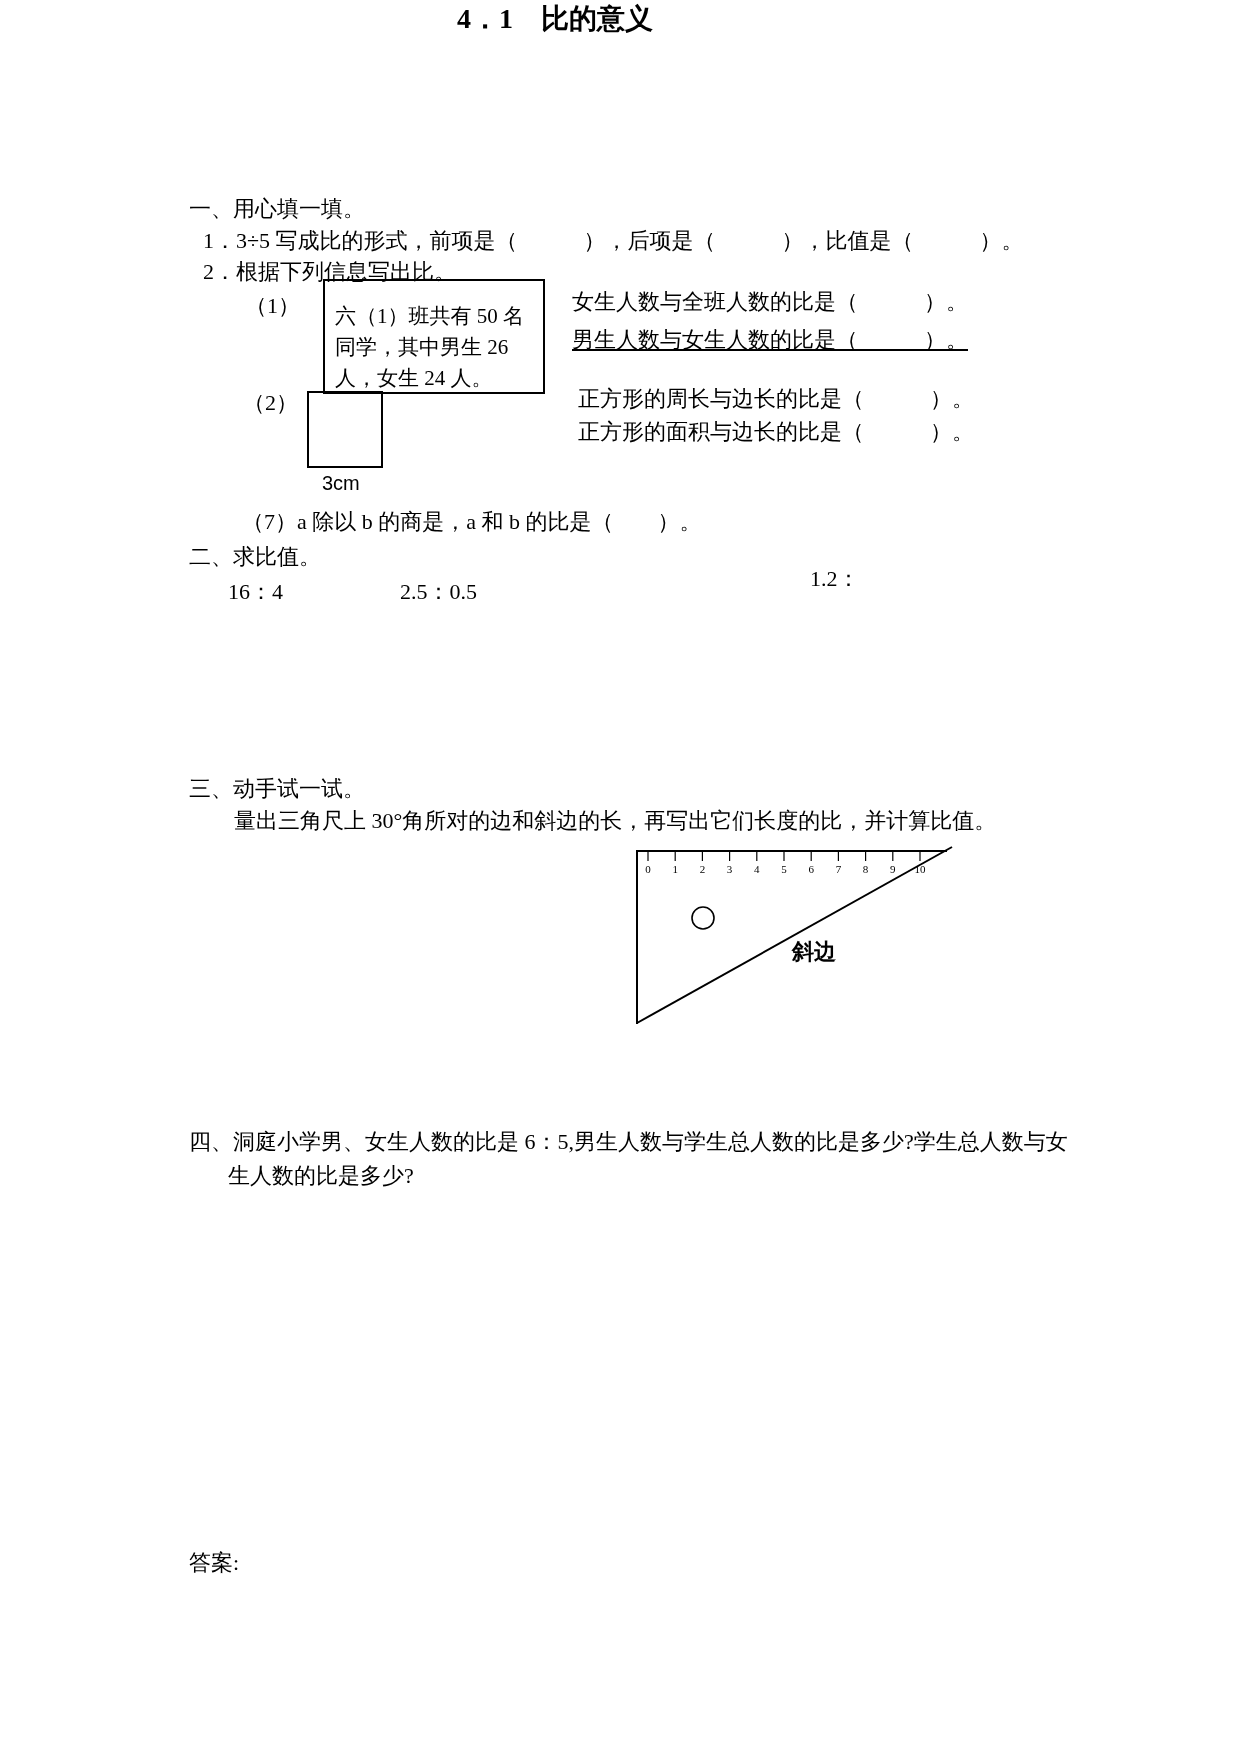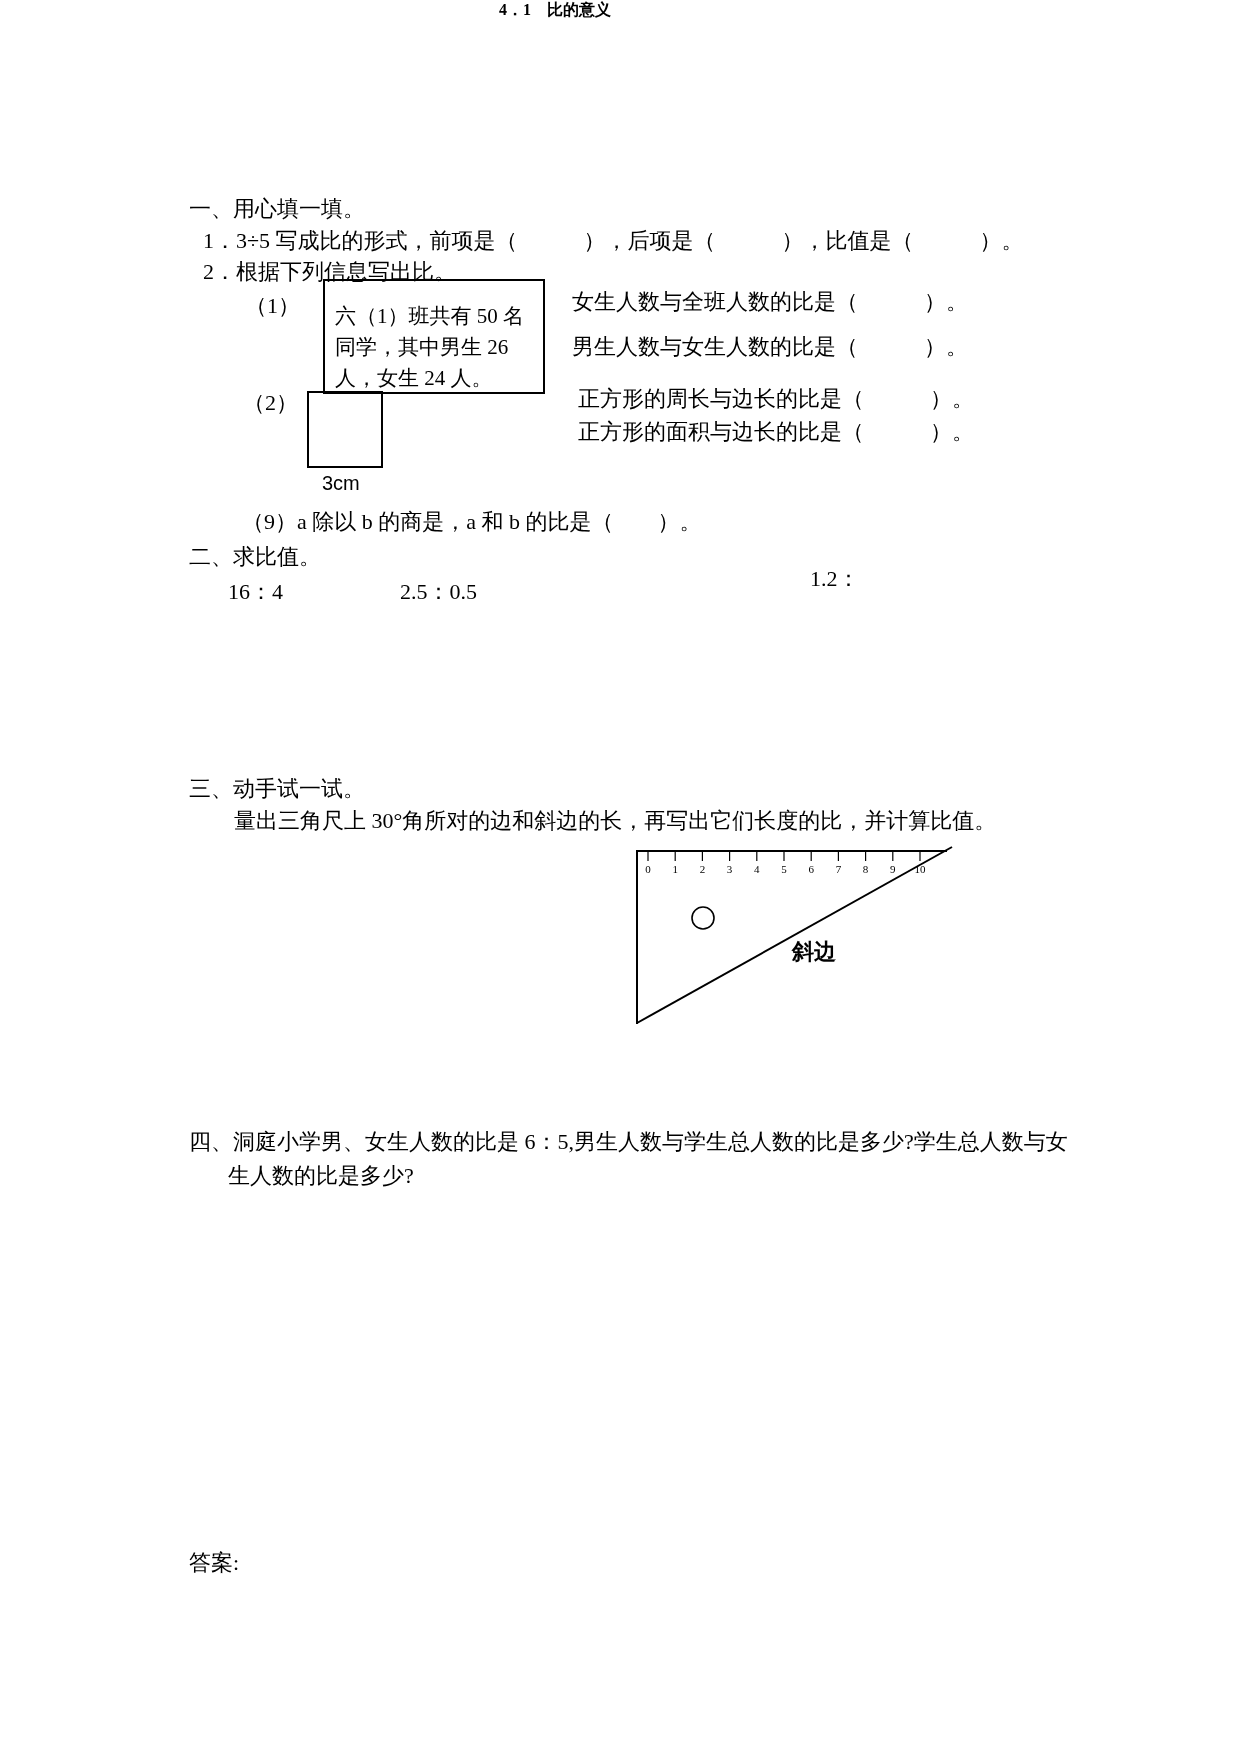--- a/index.html
+++ b/index.html
@@ -8,21 +8,21 @@
     background: #ffffff;
     position: relative;
     font-family: "Liberation Serif", serif;
     color: #000;
     overflow: hidden;
   }
   .abs { position: absolute; white-space: nowrap; }
   .title {
     left: 0; top: 150; width: 1110px;
     text-align: center;
-    font-size: 16px; font-weight: bold;
+    font-size: 28px; font-weight: bold;
   }
   .body-text { font-size: 22px; }
   .box-text  { font-size: 21px; line-height: 31px; }
   .info-box {
     left: 323px; top: 279px;
     width: 200px; height: 88px;
     border: 2px solid #000;
     padding: 20px 8px 3px 10px;
     white-space: nowrap;
   }
@@ -44,29 +44,29 @@
 <div class="abs body-text" style="left:203px; top:226px;">1．3÷5 写成比的形式，前项是（　　　），后项是（　　　），比值是（　　　）。</div>
 <div class="abs body-text" style="left:203px; top:257px;">2．根据下列信息写出比。</div>
 
 <div class="abs body-text" style="left:245px; top:291px;">（1）</div>
 <div class="abs info-box">
   <div class="box-text">六（1）班共有 50 名</div>
   <div class="box-text">同学，其中男生 26</div>
   <div class="box-text">人，女生 24 人。</div>
 </div>
 <div class="abs body-text" style="left:572px; top:287px;">女生人数与全班人数的比是（　　　）。</div>
-<div class="abs body-text" style="left:572px; top:332px;">男生人数与女生人数的比是（　　　）。</div>
+<div class="abs body-text" style="left:572px; top:325px;text-decoration:underline;">男生人数与女生人数的比是（　　　）。</div>
 
 <div class="abs body-text" style="left:243px; top:388px;">（2）</div>
 <div class="abs square-shape"></div>
 <div class="abs sans" style="left:322px; top:472px; font-size:20px;">3cm</div>
 <div class="abs body-text" style="left:578px; top:384px;">正方形的周长与边长的比是（　　　）。</div>
 <div class="abs body-text" style="left:578px; top:417px;">正方形的面积与边长的比是（　　　）。</div>
 
-<div class="abs body-text" style="left:242px; top:507px;">（9）a 除以 b 的商是，a 和 b 的比是（　　）。</div>
+<div class="abs body-text" style="left:242px; top:507px;">（7）a 除以 b 的商是，a 和 b 的比是（　　）。</div>
 
 <div class="abs body-text" style="left:189px; top:542px;">二、求比值。</div>
 <div class="abs body-text" style="left:228px; top:577px;">16：4</div>
 <div class="abs body-text" style="left:400px; top:577px;">2.5：0.5</div>
 <div class="abs body-text" style="left:797px; top:564px;margin-left:13px;">1.2：</div>
 
 <div class="abs body-text" style="left:189px; top:774px;">三、动手试一试。</div>
 <div class="abs body-text" style="left:234px; top:806px;">量出三角尺上 30°角所对的边和斜边的长，再写出它们长度的比，并计算比值。</div>
 
 <svg class="abs" style="left:620px; top:835px;" width="345" height="200" viewBox="0 0 345 200">

